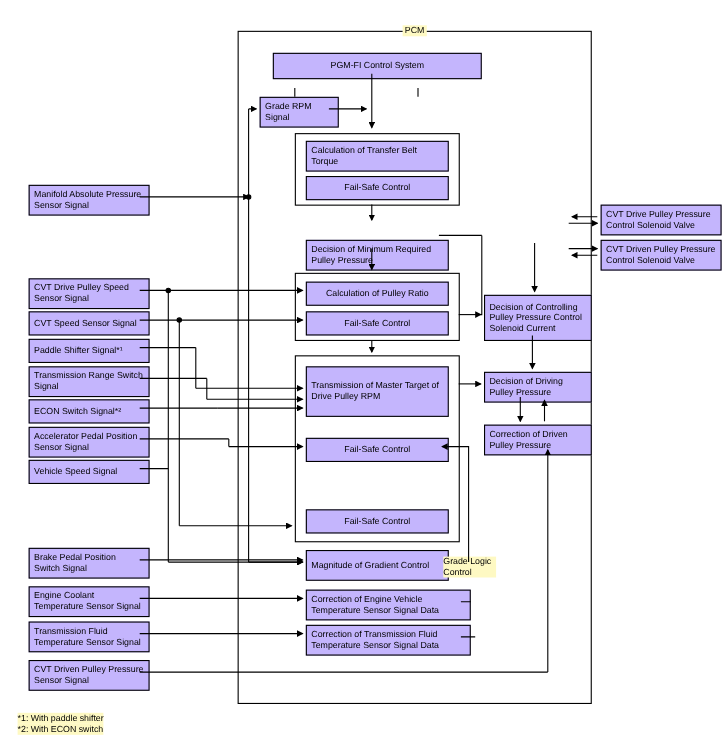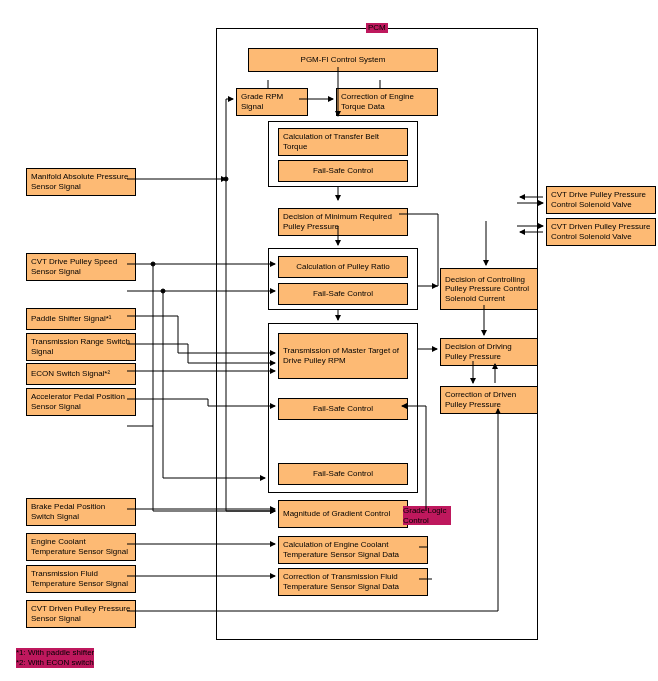--- a/index.html
+++ b/index.html
@@ -1,78 +1,81 @@
 <!DOCTYPE html>
 <html><head>
 <meta charset="utf-8">
 <style>
 body{margin:0;padding:8px;font-family:Arial,sans-serif;font-size:8px;background:#fff;color:#000}
 .canvas{position:relative;width:642px;height:665px}
-.box{position:absolute;border:1px solid #000;background:#fdba74;padding:2px 4px;display:flex;align-items:center;line-height:1.2}
-.label{position:absolute;background:#be185d;line-height:1.2}
+.box{position:absolute;border:1px solid #000;background:#c4b5fd;padding:2px 4px;display:flex;align-items:center;line-height:1.2}
+.label{position:absolute;background:#fef9c3;line-height:1.2}
 .pcm{position:absolute;border:1px solid #000}
 svg{position:absolute;top:0;left:0;pointer-events:none}
 </style>
 </head>
 <body>
 
 <div class="canvas">
 <div class="pcm" style="left:208px;top:20px;width:320px;height:610px"></div>
 <div class="label" style="left:358px;top:15px;padding:0 2px">PCM</div>
 
 <div class="box" style="left:18px;top:160px;width:100px;height:22px">
       <span>Manifold Absolute Pressure Sensor Signal</span>
     </div>
 <div class="box" style="left:18px;top:245px;width:100px;height:22px">
       <span>CVT Drive Pulley Speed Sensor Signal</span>
     </div>
+<div class="box" style="left:18px;top:275px;width:100px;height:16px">
+      <span>CVT Speed Sensor Signal</span>
+    </div>
 <div class="box" style="left:18px;top:325px;width:100px;height:22px">
       <span>Transmission Range Switch Signal</span>
     </div>
 <div class="box" style="left:18px;top:300px;width:100px;height:16px">
       <span>Paddle Shifter Signal*¹</span>
     </div>
 <div class="box" style="left:18px;top:355px;width:100px;height:16px">
       <span>ECON Switch Signal*²</span>
     </div>
 <div class="box" style="left:18px;top:380px;width:100px;height:22px">
       <span>Accelerator Pedal Position Sensor Signal</span>
     </div>
+<div class="box" style="left:18px;top:410px;width:100px;height:16px">
+      <span>Vehicle Speed Signal</span>
+    </div>
 <div class="box" style="left:18px;top:490px;width:100px;height:22px">
       <span>Brake Pedal Position Switch Signal</span>
     </div>
 <div class="box" style="left:18px;top:525px;width:100px;height:22px">
       <span>Engine Coolant Temperature Sensor Signal</span>
     </div>
 <div class="box" style="left:18px;top:557px;width:100px;height:22px">
       <span>Transmission Fluid Temperature Sensor Signal</span>
     </div>
 <div class="box" style="left:18px;top:592px;width:100px;height:22px">
       <span>CVT Driven Pulley Pressure Sensor Signal</span>
     </div>
 
 <div class="box" style="left:240px;top:40px;width:180px;height:18px;justify-content:center">
       <span>PGM-FI Control System</span>
     </div>
 <div class="box" style="left:228px;top:80px;width:62px;height:22px">
       <span>Grade RPM Signal</span>
-    </div>
-<div class="box" style="left:328px;top:80px;width:92px;height:22px">
-      <span>Correction of Engine Torque Data</span>
     </div>
 
 <div class="pcm" style="left:260px;top:113px;width:148px;height:64px"></div>
 <div class="box" style="left:270px;top:120px;width:120px;height:22px;justify-content:center">
       <span>Calculation of Transfer Belt Torque</span>
     </div>
 <div class="box" style="left:270px;top:152px;width:120px;height:16px;justify-content:center">
       <span>Fail-Safe Control</span>
     </div>
 
-<div class="box" style="left:270px;top:200px;width:120px;height:22px;justify-content:flex-start">
+<div class="box" style="left:270px;top:210px;width:120px;height:22px;justify-content:flex-start">
       <span>Decision of Minimum Required Pulley Pressure</span>
     </div>
 
 <div class="pcm" style="left:260px;top:240px;width:148px;height:60px"></div>
 <div class="box" style="left:270px;top:248px;width:120px;height:16px;justify-content:center">
       <span>Calculation of Pulley Ratio</span>
     </div>
 <div class="box" style="left:270px;top:275px;width:120px;height:16px;justify-content:center">
       <span>Fail-Safe Control</span>
     </div>
@@ -87,21 +90,21 @@
 <div class="box" style="left:270px;top:455px;width:120px;height:16px;justify-content:center">
       <span>Fail-Safe Control</span>
     </div>
 
 <div class="box" style="left:270px;top:492px;width:120px;height:22px;justify-content:flex-start">
       <span>Magnitude of Gradient Control</span>
     </div>
 <div class="label" style="left:395px;top:498px;width:48px">Grade Logic Control</div>
 
 <div class="box" style="left:270px;top:528px;width:140px;height:22px">
-      <span>Calculation of Engine Coolant Temperature Sensor Signal Data</span>
+      <span>Correction of Engine Vehicle Temperature Sensor Signal Data</span>
     </div>
 <div class="box" style="left:270px;top:560px;width:140px;height:22px">
       <span>Correction of Transmission Fluid Temperature Sensor Signal Data</span>
     </div>
 
 <div class="box" style="left:432px;top:260px;width:88px;height:36px;justify-content:flex-start">
       <span>Decision of Controlling Pulley Pressure Control Solenoid Current</span>
     </div>
 <div class="box" style="left:432px;top:330px;width:88px;height:22px;justify-content:flex-start">
       <span>Decision of Driving Pulley Pressure</span>

